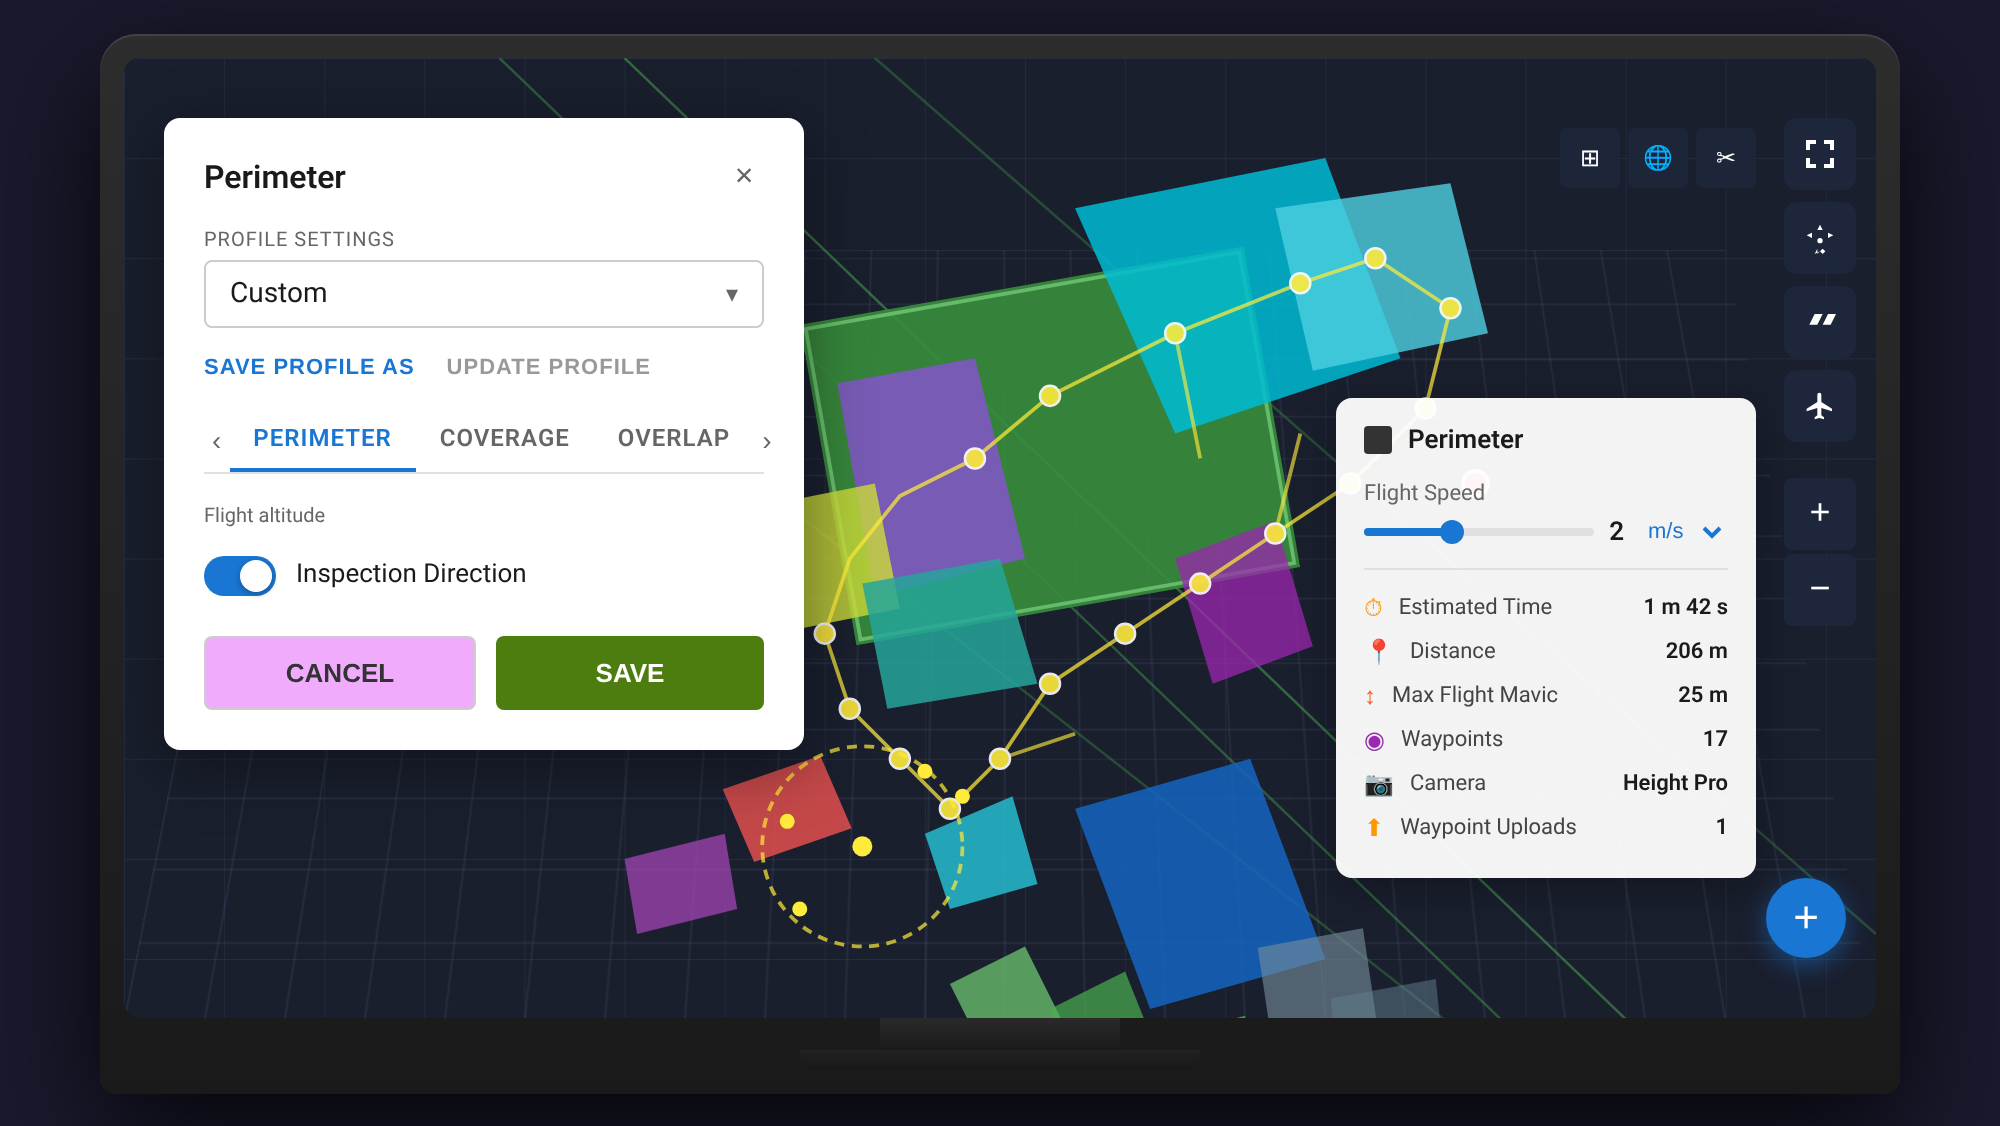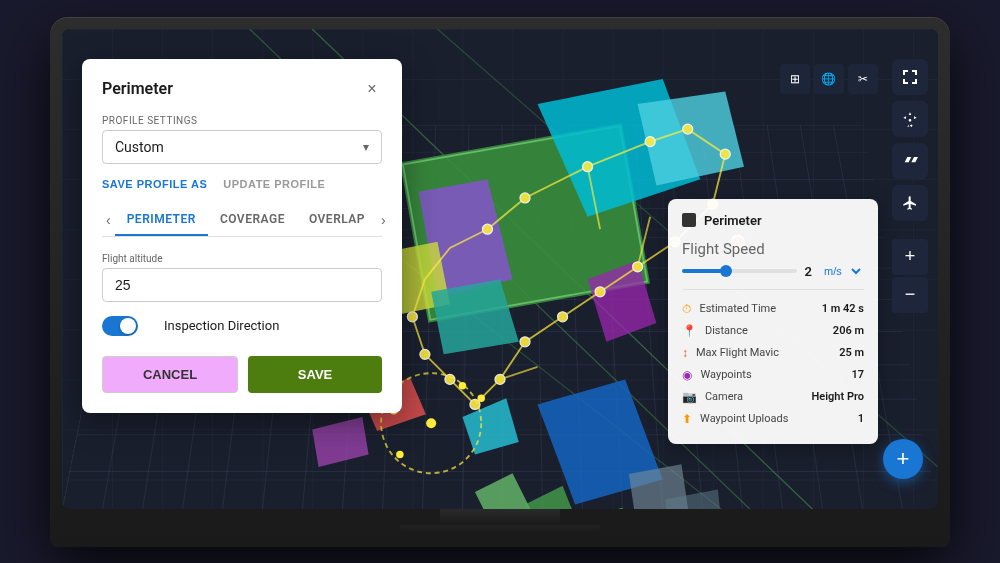--- a/index.html
+++ b/index.html
@@ -216,21 +216,21 @@
     }
 
     .form-input.focused {
       border-color: #1976d2;
       border-width: 2px;
     }
 
     .toggle-row {
       display: flex;
       align-items: center;
-      gap: 26px;
+      gap: 10px;
       margin-bottom: 20px;
     }
 
     .toggle-switch {
       width: 36px;
       height: 20px;
       background: #1976d2;
       border-radius: 10px;
       position: relative;
       cursor: pointer;
@@ -306,21 +306,21 @@
       font-weight: 600;
       color: #1a1a1a;
       margin-bottom: 12px;
     }
 
     .flight-speed-row {
       margin-bottom: 10px;
     }
 
     .flight-speed-label {
-      font-size: 15px;
+      font-size: 11px;
       color: #666;
       margin-bottom: 6px;
     }
 
     .speed-control {
       display: flex;
       align-items: center;
       gap: 8px;
     }
 
@@ -585,21 +585,20 @@
         <div class="tabs-row">
           <button class="tab-nav-btn">‹</button>
           <div class="tab-item active">PERIMETER</div>
           <div class="tab-item">COVERAGE</div>
           <div class="tab-item">OVERLAP</div>
           <button class="tab-nav-btn">›</button>
         </div>
 
         <div class="form-group">
           <label class="form-label">Flight altitude</label>
-          <input class="form-input" type="text" value="25" style="">
         </div>
 
 
         <div class="toggle-row">
           <div class="toggle-switch">
             <div class="toggle-knob"></div>
           </div>
           <span class="toggle-label">Inspection Direction</span>
         </div>
 

